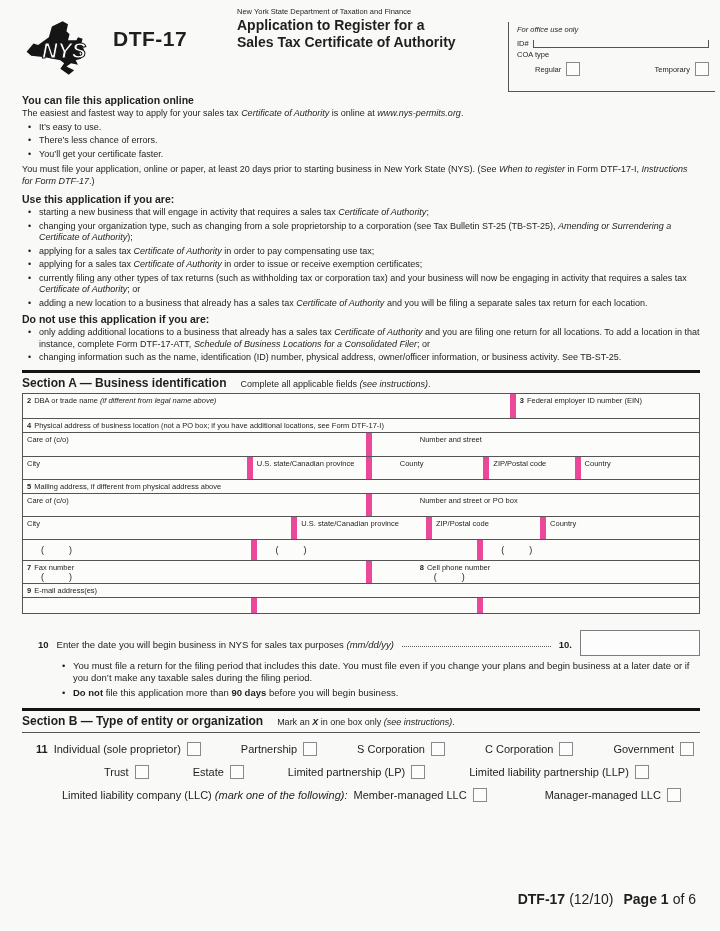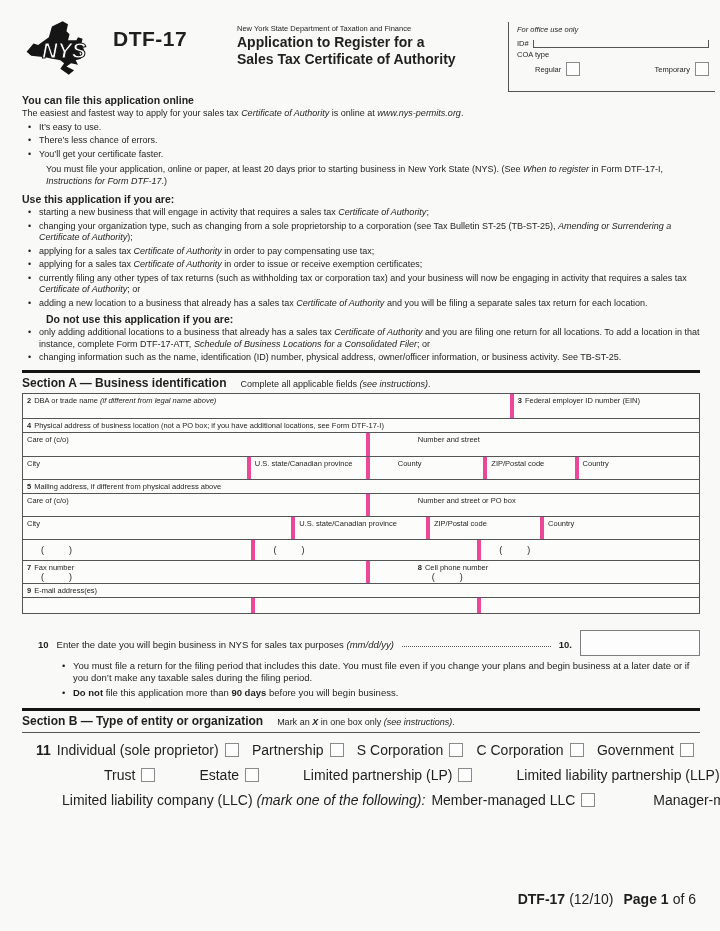--- a/index.html
+++ b/index.html
@@ -8,21 +8,21 @@
     background:#f7f7f6;
     font-family:"Liberation Sans", sans-serif;
     color:#1f1f1f;
     -webkit-font-smoothing:antialiased;
   }
   .page{position:relative;width:720px;height:931px;overflow:hidden;background:#f9f9f8;}
 
   
   .logo{position:absolute;left:22px;top:16px;width:92px;height:64px;}
   .form-code{position:absolute;left:113px;top:27px;font-size:21px;font-weight:bold;letter-spacing:.5px;}
-  .head-text{position:absolute;left:237px;top:24px;width:270px;}
+  .head-text{position:absolute;left:237px;top:7px;width:270px;}
   .agency{font-size:7.5px;margin-bottom:1px;}
   .title{font-size:14px;font-weight:bold;line-height:17px;}
   .office-box{
     position:absolute;left:508px;top:22px;width:192px;height:64px;
     border-left:1px solid #555;border-bottom:1px solid #555;
     padding:3px 6px 2px 8px;font-size:7.5px;
   }
   .office-box .fo{font-style:italic;}
   .id-row{display:flex;align-items:flex-end;margin-top:5px;}
   .id-line{flex:1;height:7px;margin-left:4px;border-bottom:1px solid #555;border-left:1px solid #555;border-right:1px solid #555;}
@@ -32,35 +32,35 @@
   .cb{display:inline-block;width:12px;height:12px;border:1px solid #8a8a8a;background:#fdfdfd;margin-left:5px;vertical-align:middle;}
 
   
   .flow{position:absolute;left:22px;top:94px;width:678px;}
   h3{font-size:10.5px;font-weight:bold;margin:0 0 2px 0;}
   p{font-size:9px;line-height:11.5px;margin:0 0 2px 0;}
   .bullets{margin:1px 0 2px 0;}
   .bi{display:flex;font-size:9px;line-height:11.5px;margin:0 0 2px 0;}
   .bi .dot{width:11px;padding-left:6px;flex:none;}
   .bi .bt{flex:1;}
-  .mt4{margin-top:4px;margin-left:24px;} .mt6{margin-top:6px;}
+  .mt4{margin-top:4px;} .mt6{margin-top:6px;}
   .seg-i{font-style:italic;} .seg-b{font-weight:bold;} .seg-bi{font-weight:bold;font-style:italic;}
 
   .rule{height:3px;background:#141414;margin:6px 0 3px 0;}
 
   .sec-head{display:flex;align-items:baseline;margin:1px 0 3px 0;}
   .sec-title{font-size:12px;font-weight:bold;margin-right:14px;white-space:nowrap;}
   .sec-sub{font-size:9px;}
   .sec-head.underlined{border-bottom:1px solid #555;padding-bottom:4px;margin-bottom:6px;}
 
   
   .tbl{border:1px solid #555;background:#fcfcfb;}
   .trow{display:flex;border-top:1px solid #555;}
   .trow:first-child{border-top:none;}
-  .tcell{position:relative;padding:2px 4px;box-sizing:border-box;border-left:4px solid #ec4899;overflow:hidden;}
+  .tcell{position:relative;padding:2px 4px;box-sizing:border-box;border-left:6px solid #ec4899;overflow:hidden;}
   .tcell:first-child{border-left:none;}
   .flabel{font-size:7.5px;line-height:9px;display:block;}
   .fnum{font-weight:bold;margin-right:3px;}
   .paren{font-size:9px;white-space:pre;display:block;margin:3px 0 0 14px;}
   .h24{height:24px;} .h23{height:23px;} .h22{height:22px;} .h20{height:20px;} .h13{height:13px;} .h15{height:15px;}
   .wfull{width:100%;}
   .w72{width:72%;} .w28{width:28%;}
   .c50{width:50.7%;} .c49{width:49.3%;padding-left:48px;}
   .a1{width:33.1%;} .a2{width:17.6%;} .a3{width:17.4%;padding-left:28px;} .a4{width:13.5%;} .a5{width:18.4%;}
   .b1{width:39.7%;} .b2{width:19.9%;} .b3{width:16.9%;} .b4{width:23.5%;}
@@ -70,21 +70,21 @@
   .item10{display:flex;align-items:flex-end;margin:16px 0 4px 0;font-size:9.5px;}
   .item10 .num{font-weight:bold;margin:0 8px 6px 16px;}
   .item10 .txt{margin-bottom:6px;}
   .leader{flex:1;border-bottom:1.5px dotted #555;margin:0 8px 9px 8px;}
   .item10 .ref{font-weight:bold;margin:0 8px 6px 0;}
   .date-box{width:118px;height:24px;border:1.5px solid #7d7d7d;background:#fdfdfd;}
   .sub-bullets{margin-left:34px;width:636px;}
   .sub-bullets .bi{font-size:9.5px;line-height:12px;margin-bottom:3px;}
 
   
-  .ent-row{display:flex;align-items:center;font-size:14px;margin-top:9px;}
+  .ent-row{display:flex;align-items:center;font-size:11px;margin-top:9px;}
   .ent-row .num{font-weight:bold;margin:0 6px 0 14px;}
   .ent{display:flex;align-items:center;white-space:nowrap;}
   .ent .cb{margin-left:6px;}
   .row1{justify-content:space-between;padding-right:6px;}
   .row2{padding-left:82px;}
   .row2 .ent{margin-right:44px;}
   .row3{padding-left:40px;}
   .row3 .ent{margin-right:58px;}
   .llc-label{margin-right:6px;white-space:nowrap;}
 

